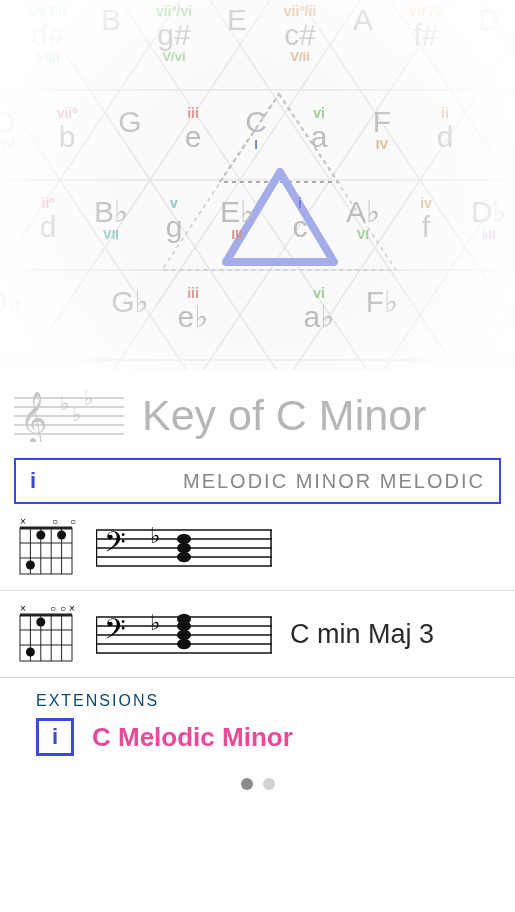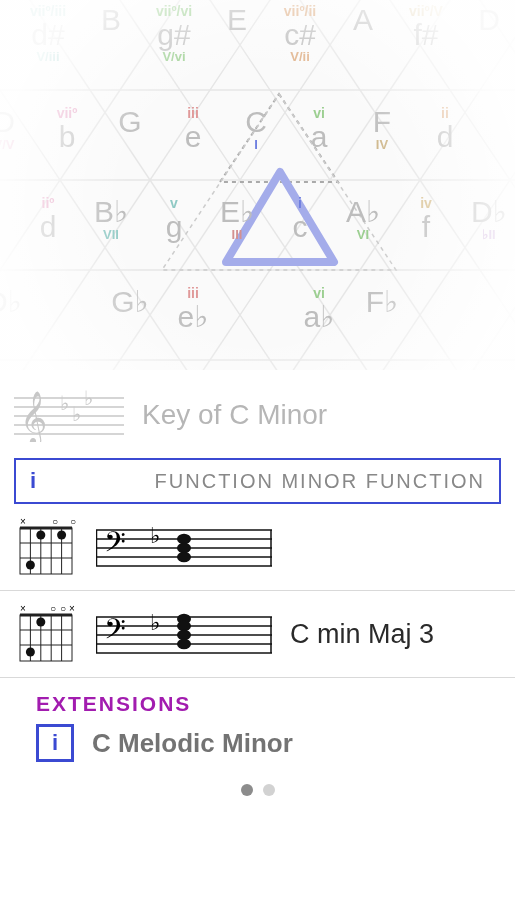--- a/index.html
+++ b/index.html
@@ -77,21 +77,21 @@
     align-items: center;
     gap: 18px;
     padding: 18px 14px 10px 14px;
     color: #b8b8b8;
   }
   .staff-tiny {
     width: 110px; height: 54px;
     color: #c7c7c7;
   }
   .key-title {
-    font-size: 28px;
+    font-size: 43px;
     color: #b6b6b6;
     font-weight: 400;
     text-align: center;
   }
 
   
   .func-box {
     margin: 6px 14px 0 14px;
     border: 2px solid #3b4ad2;
     padding: 8px 14px;
@@ -131,42 +131,41 @@
   }
   .chord-name {
     font-size: 27px;
     color: #2a2a2a;
     font-weight: 400;
   }
 
   
   .ext-label {
     padding: 14px 22px 8px 36px;
-    font-size: 21px;
+    font-size: 16px;
     letter-spacing: 2px;
-    color: #a21caf;
-    font-weight: bold;
+    color: #0c4a6e;
   }
   .ext-row {
     display: flex;
     align-items: center;
     gap: 18px;
     padding: 0 22px 0 36px;
   }
   .ext-badge {
     width: 38px; height: 38px;
     border: 3px solid #3b4ad2;
     color: #3b4ad2;
     display: flex; align-items: center; justify-content: center;
     font-size: 22px;
     font-weight: 700;
   }
   .ext-name {
     font-size: 26px;
-    color: #737373;
+    color: #ec4899;
     font-weight: 600;
   }
 
   
   .dots {
     display: flex;
     justify-content: center;
     gap: 10px;
     margin-top: 22px;
   }
@@ -346,21 +345,21 @@
     <text x="6" y="45" font-size="46" fill="#c7c7c7" font-family="serif">𝄞</text>
     <text x="46" y="22" font-size="20" fill="#c7c7c7">♭</text>
     <text x="58" y="33" font-size="20" fill="#c7c7c7">♭</text>
     <text x="70" y="17" font-size="20" fill="#c7c7c7">♭</text>
   </svg>
   <div class="key-title">Key of C Minor</div>
 </div>
 
 <div class="func-box">
   <span class="func-roman">i</span>
-  <span class="func-label">FUNCTION MINOR FUNCTION</span>
+  <span class="func-label">MELODIC MINOR MELODIC</span>
 </div>
 
 <div class="chord-row">
   <svg class="fretbox" viewBox="0 0 64 62">
     <text x="6" y="9" font-size="10">×</text>
     <text x="38" y="9" font-size="10">○</text>
     <text x="56" y="9" font-size="10">○</text>
     <g stroke="#222" stroke-width="1">
       <rect x="6" y="12" width="52" height="46" fill="none" stroke-width="1"></rect>
       <line x1="6" y1="12" x2="58" y2="12" stroke-width="3"></line>

